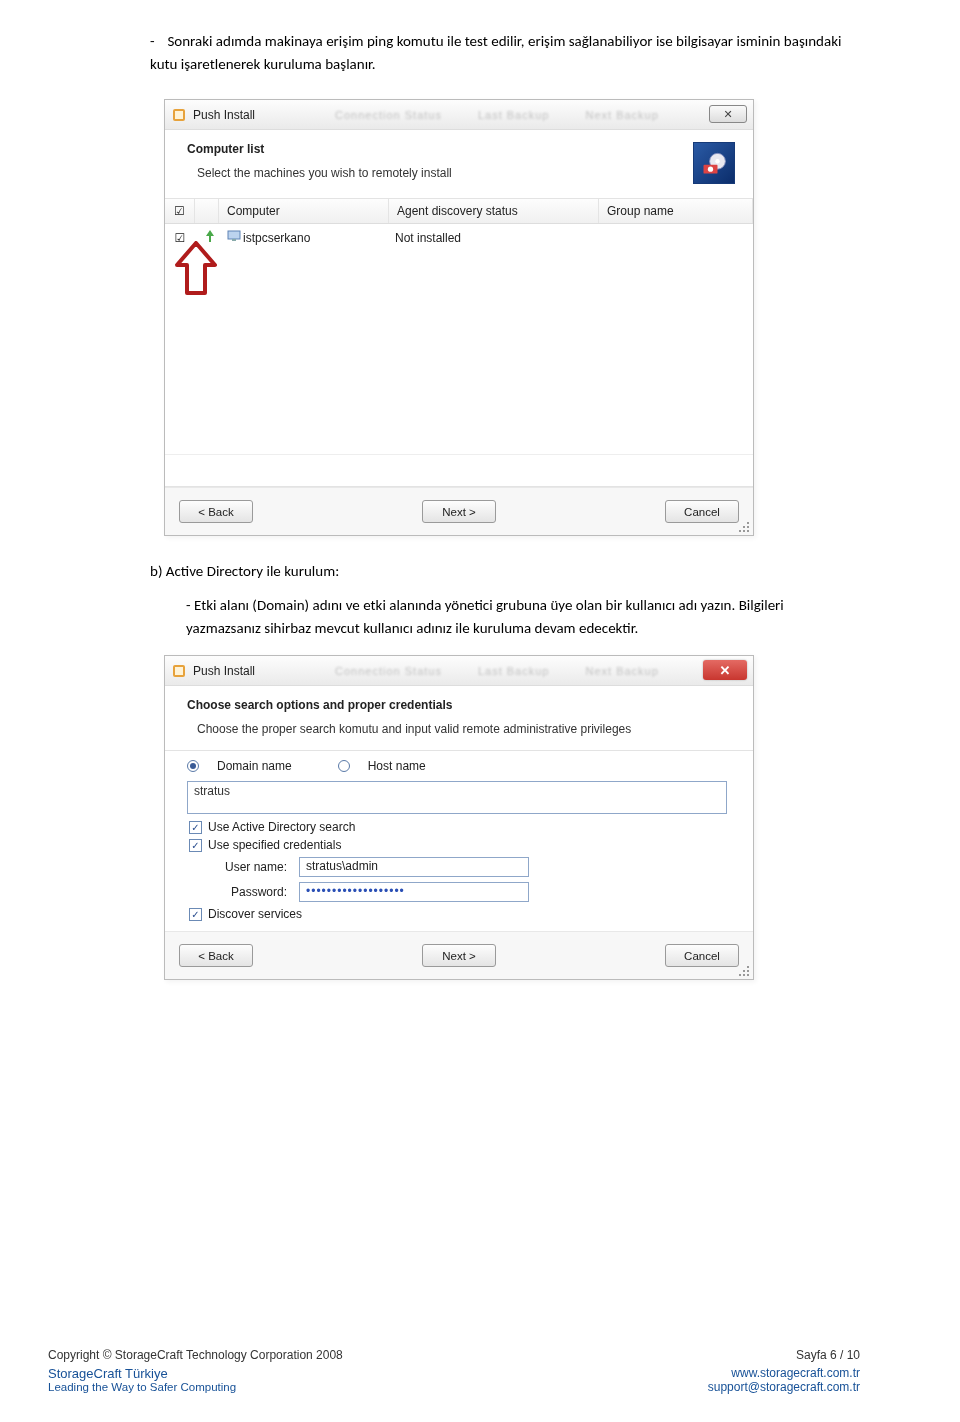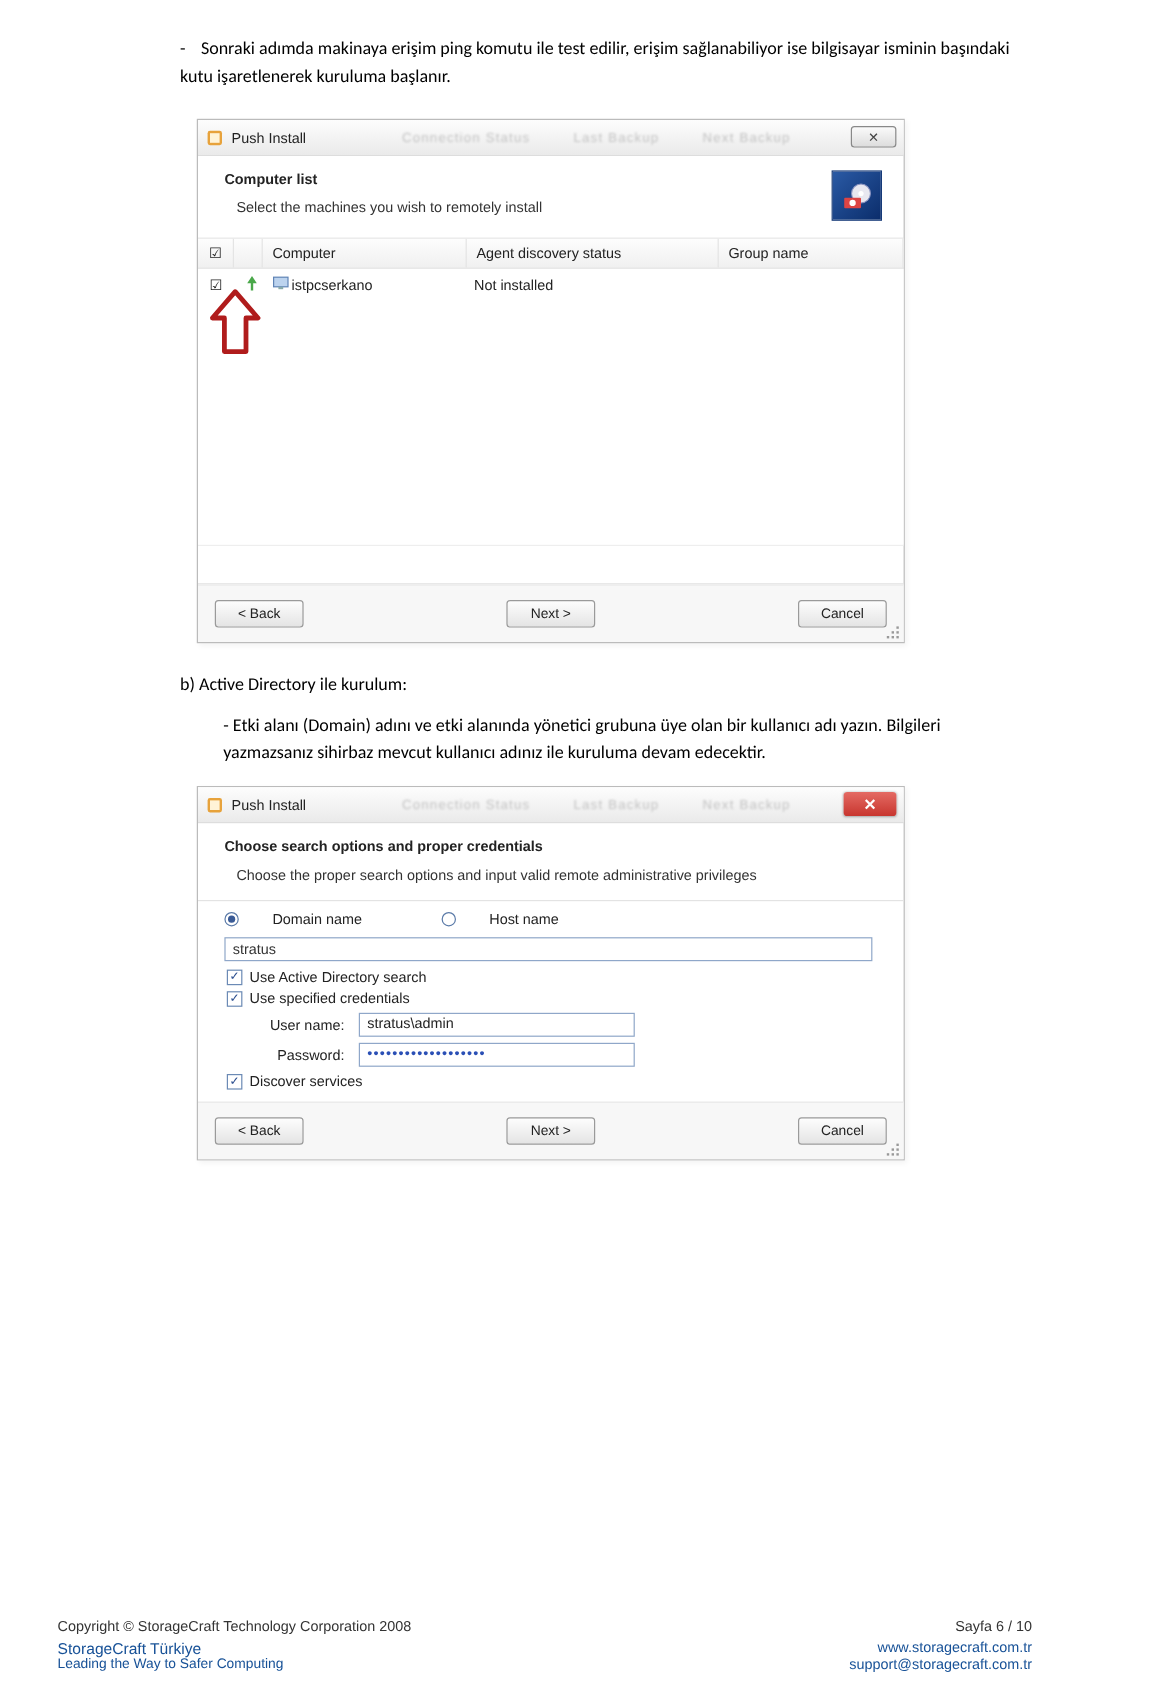--- a/index.html
+++ b/index.html
@@ -78,22 +78,22 @@
   .red-arrow{ position:relative; width:0; height:0; }
   .red-arrow svg{ position:absolute; left:8px; top:-10px; width:46px; height:60px; }
   
   .button-row{ display:flex; justify-content:space-between; gap:10px; padding:12px 14px; background:#f7f7f7; border-top:1px solid #e8e8e8; position:relative; }
   .btn{ min-width:74px; height:23px; border:1px solid #9a9a9a; border-radius:3px; background:linear-gradient(#fdfdfd,#e4e4e4); font-size:11.5px; color:#222; display:flex; align-items:center; justify-content:center; }
   .resize-grip{ position:absolute; right:3px; bottom:2px; width:12px; height:12px; }
   .resize-grip span{ position:absolute; width:2px; height:2px; background:#999; }
   
   
   .opt-area{ padding: 8px 18px 6px 22px; border-top:1px solid #e3e3e3; }
-  .radio-row{ display:flex; gap:28px; align-items:center; margin-bottom:8px; font-size:12px; }
-  .txt-field{ width: 540px; height:20px; border:1px solid #8fa7c9; background:#fff; padding:2px 6px; font-size:12px; color:#333; margin-bottom:6px; }
+  .radio-row{ display:flex; gap:18px; align-items:center; margin-bottom:8px; font-size:12px; }
+  .txt-field{ width: 540px; height:33px; border:1px solid #8fa7c9; background:#fff; padding:2px 6px; font-size:12px; color:#333; margin-bottom:6px; }
   .chk-row{ display:flex; align-items:center; gap:6px; font-size:12px; margin:4px 0 4px 2px; }
   .chk{ width:13px; height:13px; border:1px solid #6b8ab5; background:#fff; display:inline-flex; align-items:center; justify-content:center; font-size:10px; color:#2a4d8e; }
   .radio{ width:12px; height:12px; border:1px solid #5a7aa8; border-radius:50%; display:inline-flex; align-items:center; justify-content:center; }
   .radio.on::after{ content:""; width:6px; height:6px; border-radius:50%; background:#3a5b96; }
   .form-row{ display:flex; align-items:center; gap:12px; margin:5px 0 5px 26px; font-size:12px; }
   .form-row label{ width:74px; text-align:right; }
   .form-row .input{ width: 230px; height:20px; border:1px solid #8fa7c9; padding:1px 6px; font-size:12px; background:#fff; }
   .dots{ letter-spacing:1px; color:#2a4fb5; font-size:14px; line-height:14px; }
   .specify{ font-size:12px; margin:14px 0 30px 2px; }
   .specify a{ color:#1757a6; text-decoration:underline; }
@@ -217,21 +217,21 @@
       <span>Last Backup</span>
       <span>Next Backup</span>
     </span>
     <div class="close-red">
         <span>✕</span>
       </div>
   </div>
   <div class="header-area">
     <div class="left">
       <h4>Choose search options and proper credentials</h4>
-      <div class="sub">Choose the proper search options and input valid remote administrative privileges</div>
+      <div class="sub">Choose the proper search komutu and input valid remote administrative privileges</div>
     </div>
   </div>
   <div class="opt-area">
     <div class="radio-row">
       <span class="radio on"></span>
       <span>Domain name</span>
       <span style="width:10px"></span>
       <span class="radio"></span>
       <span>Host name</span>
     </div>

